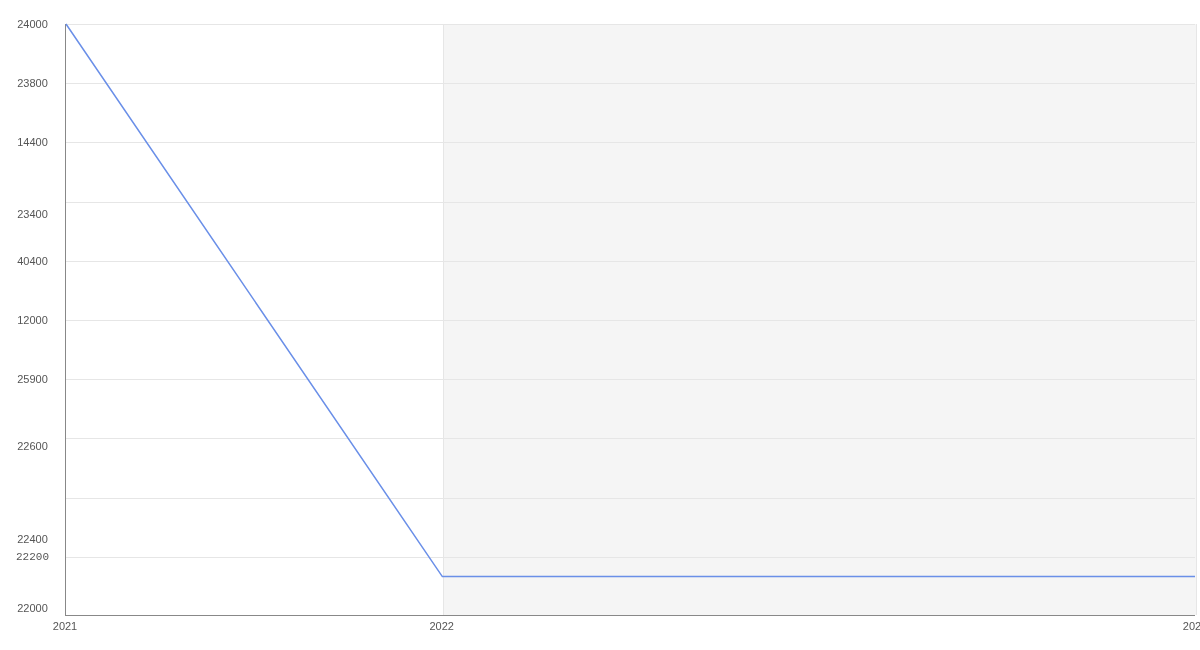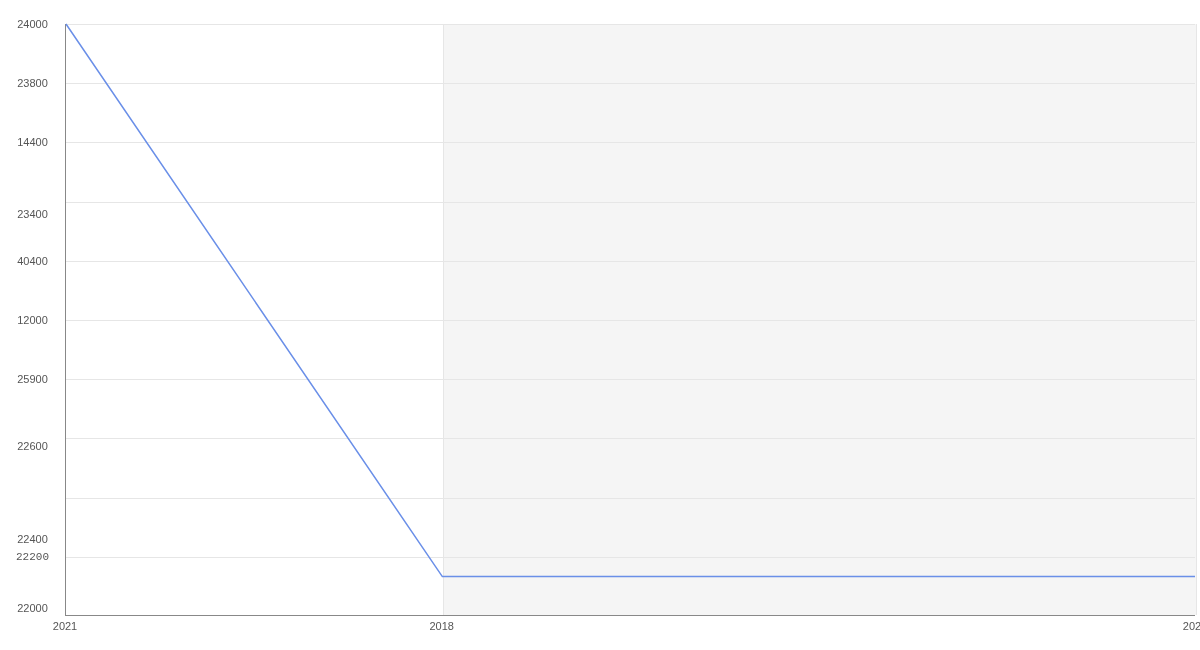--- a/index.html
+++ b/index.html
@@ -114,15 +114,15 @@
     <div class="y-tick-label" style="top: 497px; margin-top: 42px;">22400</div>
     <div class="y-tick-label" style="top: 438.4px; margin-top: 8px;">22600</div>
     <div class="y-tick-label" style="top: 379.2px;">25900</div>
     <div class="y-tick-label" style="top: 320px;">12000</div>
     <div class="y-tick-label" style="top: 260.8px;">40400</div>
     <div class="y-tick-label" style="top: 201.6px; margin-top: 12px;">23400</div>
     <div class="y-tick-label" style="top: 142.4px;">14400</div>
     <div class="y-tick-label" style="top: 83.2px;">23800</div>
     <div class="y-tick-label" style="top: 24px;">24000</div>
     <div class="x-tick-label" style="left: 65px; text-align: right;">2021</div>
-    <div class="x-tick-label" style="left: 441.667px;">2018</div>
+    <div class="x-tick-label" style="left: 441.667px;">2022</div>
     <div class="x-tick-label" style="left: 1195px;">2024</div>
   </div>
 
 </body></html>

